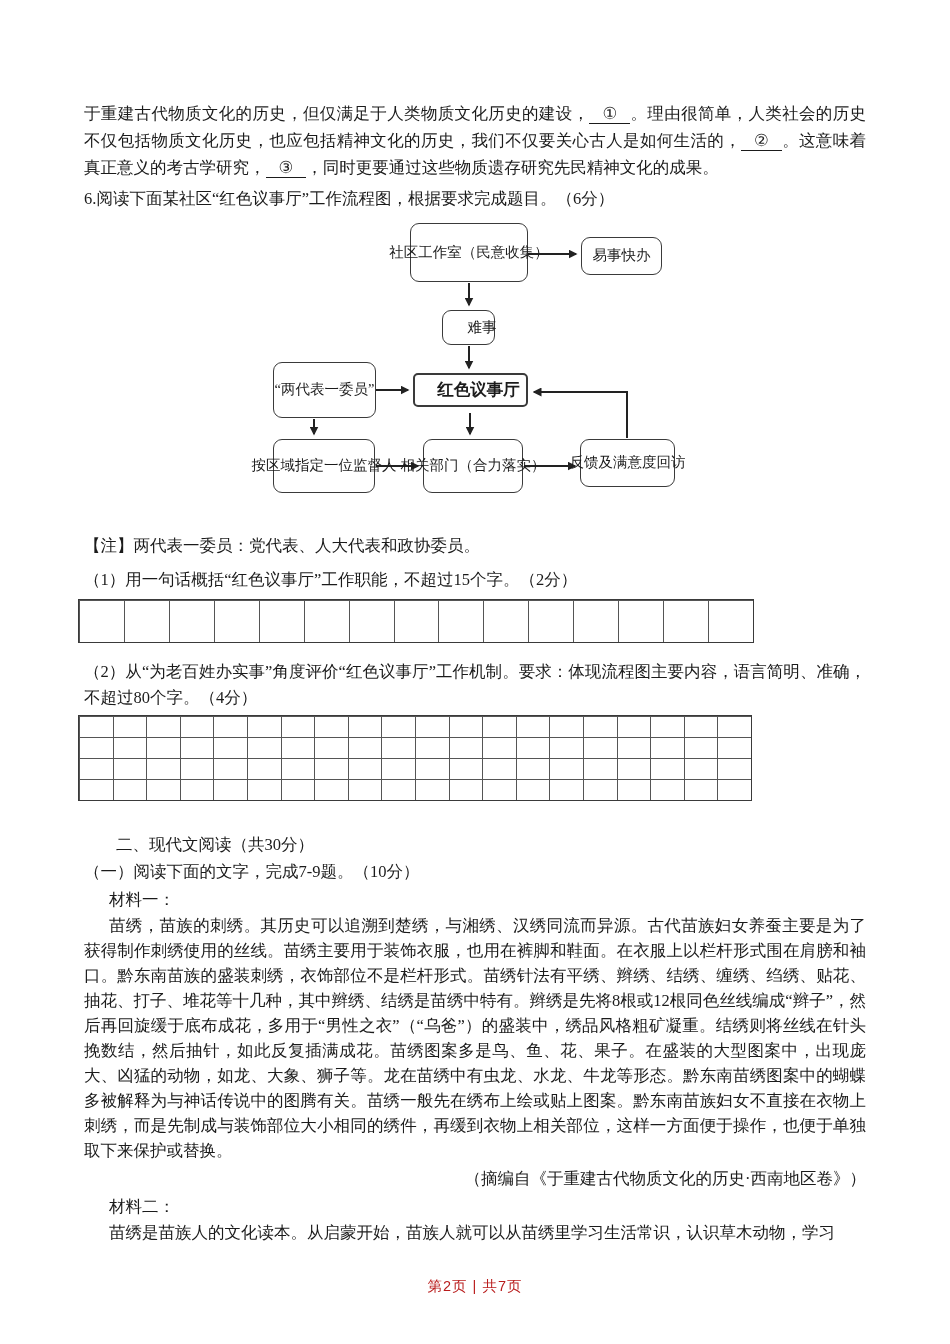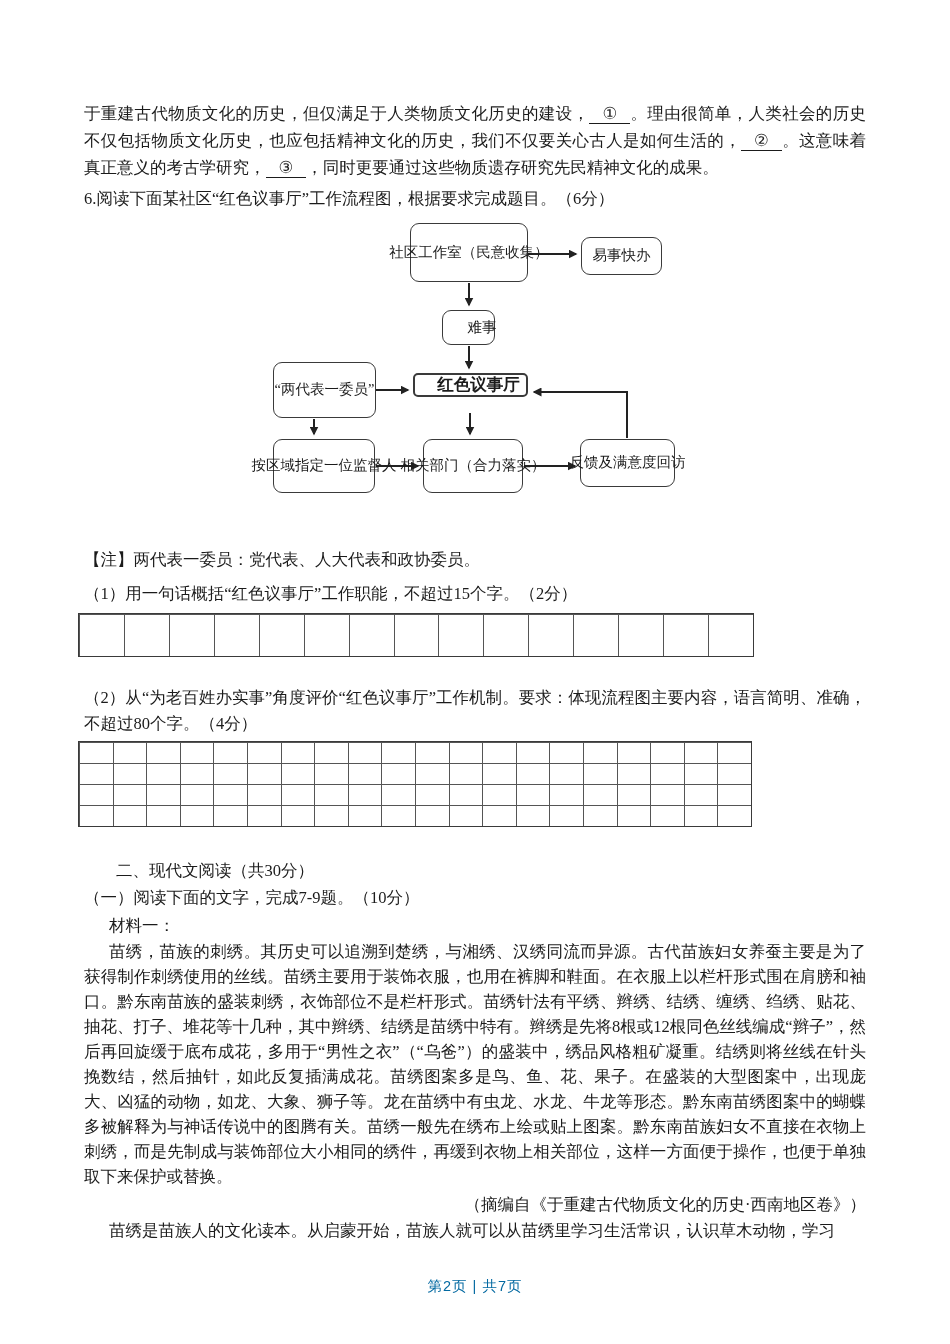--- a/index.html
+++ b/index.html
@@ -21,30 +21,30 @@
     font-size:14.5px;line-height:1.5;text-align:center;box-sizing:border-box;
   }
   .fc-box span{display:block;white-space:nowrap;}
   .fc-hall{font-weight:bold;font-size:16.5px;border-radius:5px;border-width:2px;}
   .fc-arrows{position:absolute;left:0;top:0;width:782px;height:295px;}
   
   .answer-grid{display:grid;border:1.8px solid #3a3a3a;box-sizing:border-box;background:#fff;}
   .answer-grid .cell{border-left:1.2px solid #555;border-top:1.2px solid #555;box-sizing:border-box;}
   .grid15{width:676px;margin:6px 0 0 -6px;grid-auto-rows:42px;}
   .grid80{width:674px;margin:4px 0 0 -6px;grid-auto-rows:21px;}
-  .note{font-size:16.5px;line-height:26px;margin-top:30px;}
+  .note{font-size:16.5px;line-height:26px;margin-top:16px;}
   .subq{font-size:16.5px;line-height:26px;margin-top:8px;text-align:justify;}
-  .mt34{margin-top:28px;}
+  .mt34{margin-top:16px;}
   .h2{font-size:16.5px;line-height:27px;margin-top:30px;margin-left:32px;}
   .mlabel{font-size:16.5px;line-height:26px;text-indent:25px;margin-top:2px;}
   .mtext{font-size:16.5px;line-height:25px;text-align:justify;text-indent:25px;}
   .source{font-size:16.5px;line-height:26px;text-align:right;margin-top:3px;}
   .footer{
     position:absolute;left:0;right:0;bottom:48px;text-align:center;
-    font-size:14.5px;color:#0369a1;letter-spacing:1px;
+    font-size:14.5px;color:#b91c1c;letter-spacing:1px;
     font-family:"Liberation Sans","DejaVu Sans",sans-serif;
   }
 </style>
 </head>
 <body>
 
 <div class="page">
   <div class="content">
 
     <p class="bodytext"><span>于重建古代物质文化的历史，但仅满足于人类物质文化历史的建设，</span><span class="blank">①</span><span>。理由很简单，人类社会的历史不仅包括物质文化历史，也应包括精神文化的历史，我们不仅要关心古人是如何生活的，</span><span class="blank">②</span><span>。这意味着真正意义的考古学研究，</span><span class="blank">③</span><span>，同时更要通过这些物质遗存研究先民精神文化的成果。</span></p>
@@ -76,21 +76,21 @@
       <div class="fc-box" style="left:497px;top:15px;width:81px;height:38px;">
         <span>易事快办</span>
       </div>
       <div class="fc-box" style="left:358px;top:88px;width:53px;height:35px;padding-left:27px;">
         <span>难事</span>
       </div>
       <div class="fc-box" style="left:189px;top:140px;width:103px;height:56px;">
         <span>“两代表</span>
         <span>一委员”</span>
       </div>
-      <div class="fc-box fc-hall" style="left:329px;top:151px;width:115px;height:24px;padding-left:16px;">
+      <div class="fc-box fc-hall" style="left:329px;top:151px;width:115px;height:34px;padding-left:16px;">
         <span>红色议事厅</span>
       </div>
       <div class="fc-box" style="left:189px;top:217px;width:102px;height:54px;">
         <span>按区域指定</span>
         <span>一位监督人</span>
       </div>
       <div class="fc-box" style="left:339px;top:217px;width:100px;height:54px;">
         <span>相关部门</span>
         <span>（合力落实）</span>
       </div>
@@ -202,17 +202,18 @@
         <div class="cell"></div>
         <div class="cell"></div>
         <div class="cell"></div>
       </div>
 
     <p class="h2">二、现代文阅读（共30分）</p>
     <p class="bodytext">（一）阅读下面的文字，完成7-9题。（10分）</p>
     <p class="mlabel">材料一：</p>
     <p class="mtext">苗绣，苗族的刺绣。其历史可以追溯到楚绣，与湘绣、汉绣同流而异源。古代苗族妇女养蚕主要是为了获得制作刺绣使用的丝线。苗绣主要用于装饰衣服，也用在裤脚和鞋面。在衣服上以栏杆形式围在肩膀和袖口。黔东南苗族的盛装刺绣，衣饰部位不是栏杆形式。苗绣针法有平绣、辫绣、结绣、缠绣、绉绣、贴花、抽花、打子、堆花等十几种，其中辫绣、结绣是苗绣中特有。辫绣是先将8根或12根同色丝线编成“辫子”，然后再回旋缓于底布成花，多用于“男性之衣”（“乌爸”）的盛装中，绣品风格粗矿凝重。结绣则将丝线在针头挽数结，然后抽针，如此反复插满成花。苗绣图案多是鸟、鱼、花、果子。在盛装的大型图案中，出现庞大、凶猛的动物，如龙、大象、狮子等。龙在苗绣中有虫龙、水龙、牛龙等形态。黔东南苗绣图案中的蝴蝶多被解释为与神话传说中的图腾有关。苗绣一般先在绣布上绘或贴上图案。黔东南苗族妇女不直接在衣物上刺绣，而是先制成与装饰部位大小相同的绣件，再缓到衣物上相关部位，这样一方面便于操作，也便于单独取下来保护或替换。</p>
     <p class="source">（摘编自《于重建古代物质文化的历史·西南地区卷》）</p>
+    <p class="mlabel">材料二：</p>
     <p class="mtext">苗绣是苗族人的文化读本。从启蒙开始，苗族人就可以从苗绣里学习生活常识，认识草木动物，学习</p>
   </div>
 
   <div class="footer">第2页 | 共7页</div>
 </div>
 
 </body></html>

